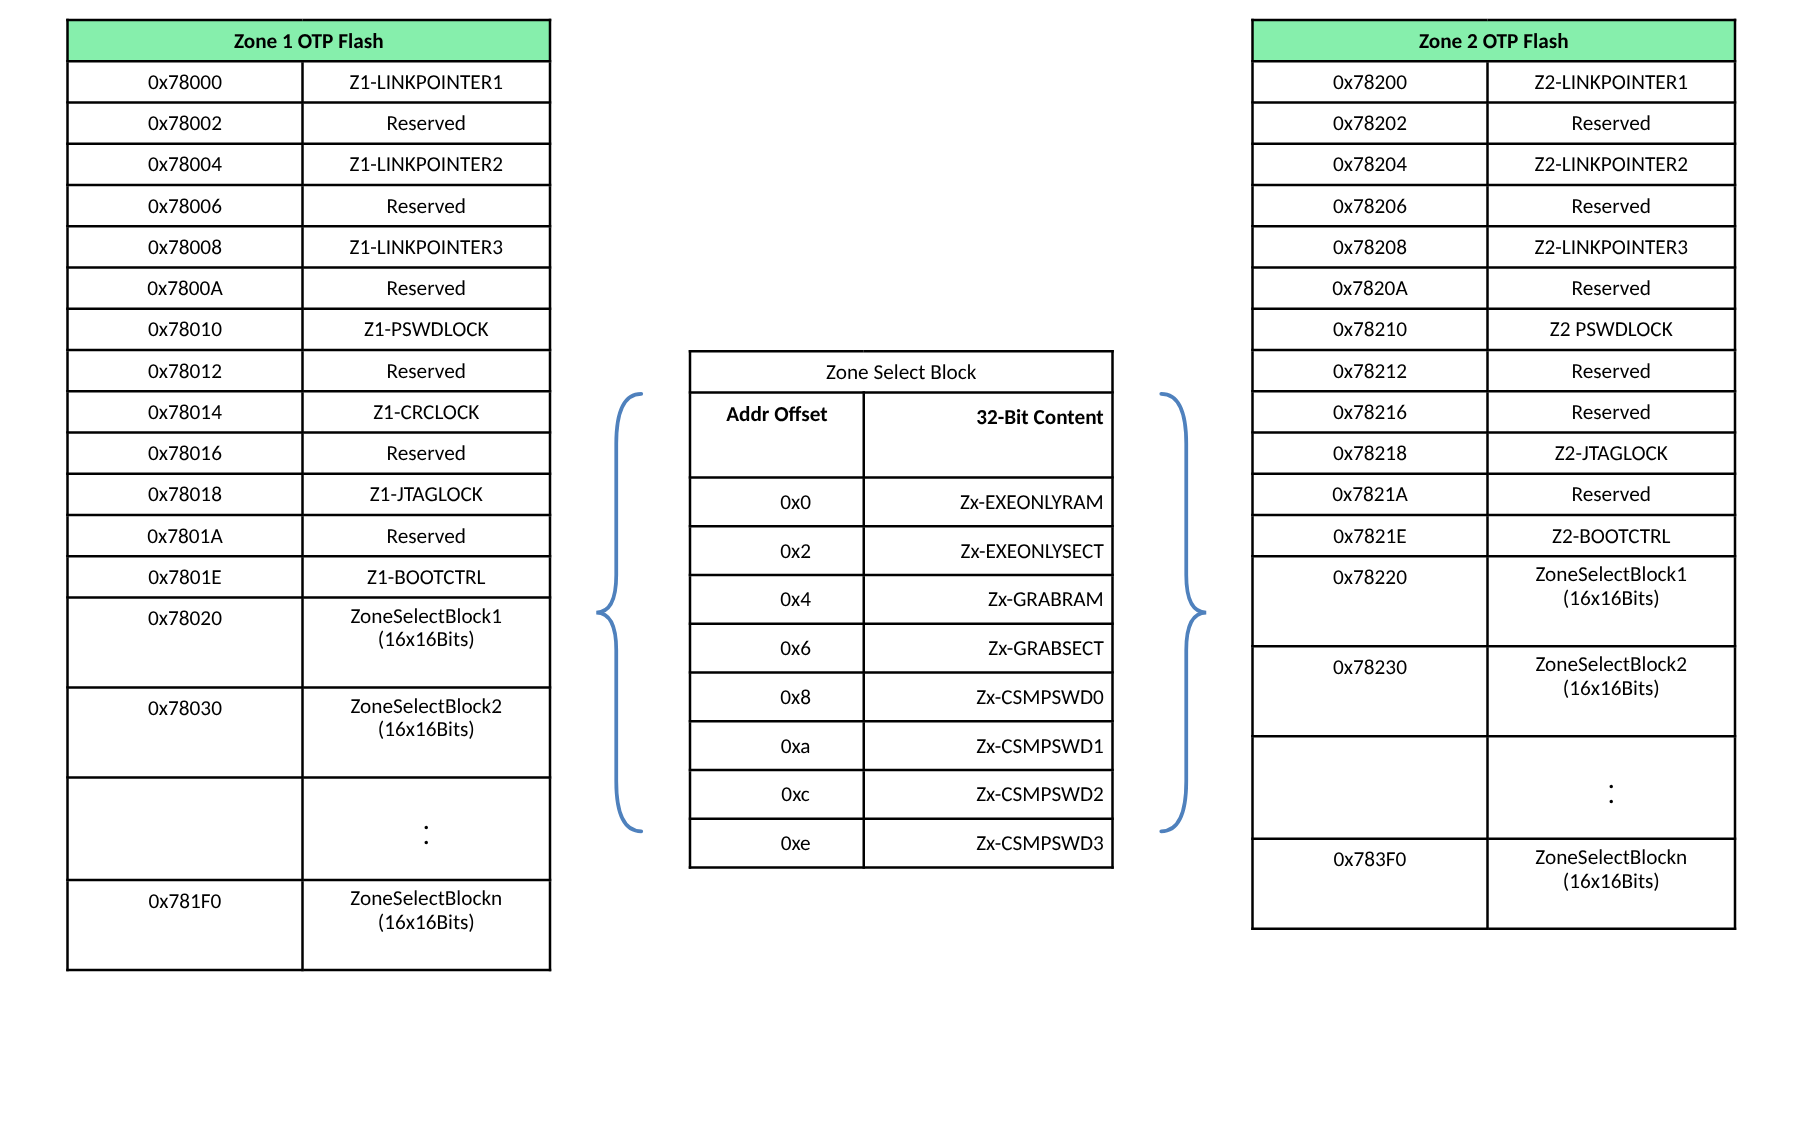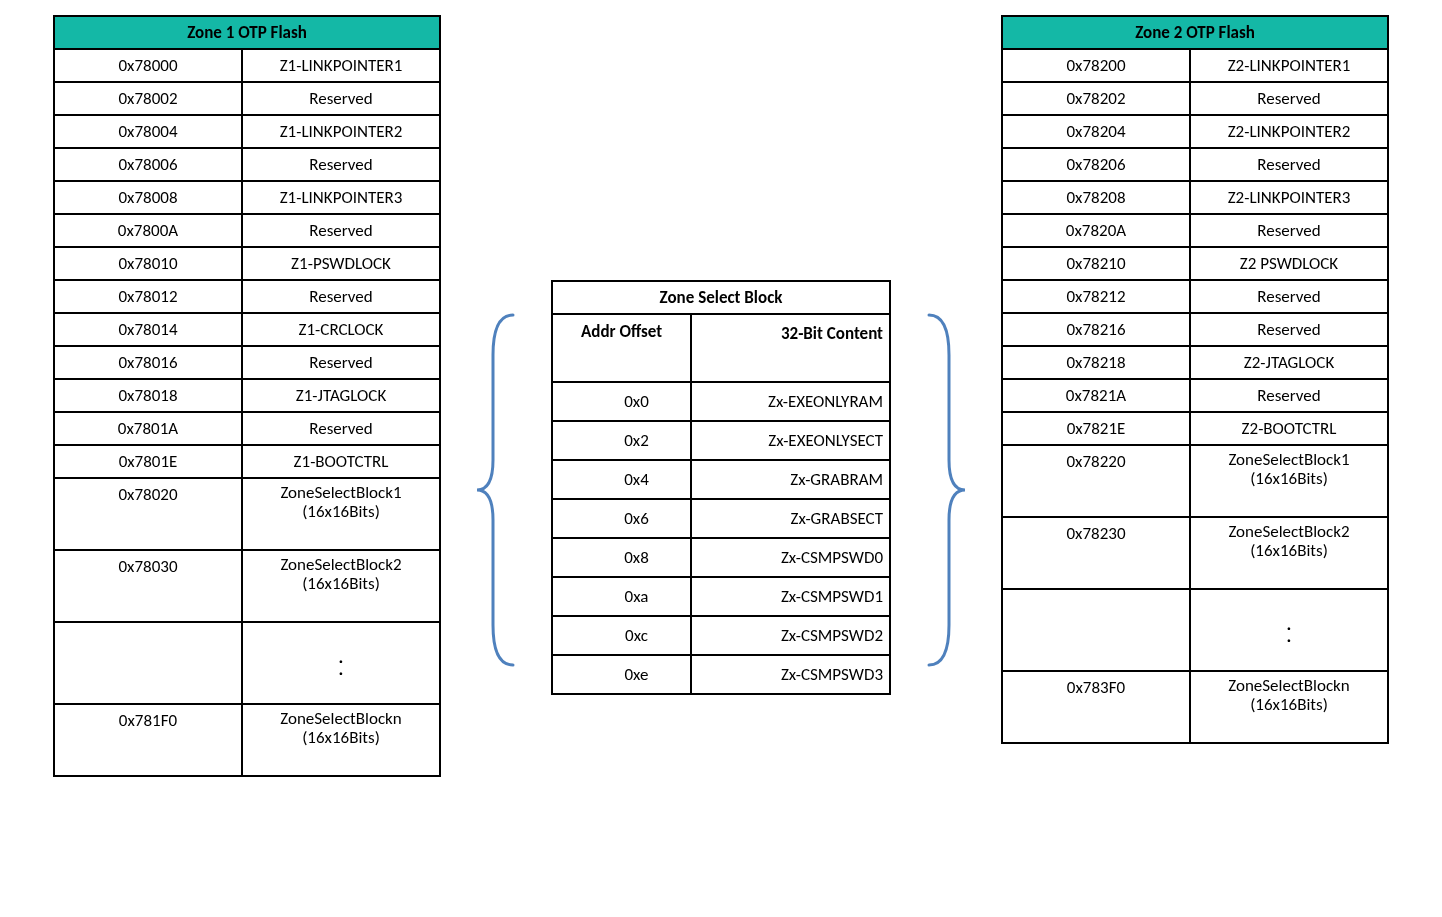--- a/index.html
+++ b/index.html
@@ -1,26 +1,26 @@
 <!DOCTYPE html>
 <html><head>
   <meta charset="utf-8">
   <style>
     body { font-family: Calibri, Arial, sans-serif; background: white; margin: 0; padding: 15px; font-size: 17px; }
     .layout { display: flex; gap: 30px; align-items: flex-start; justify-content: center; }
     .column { flex: 0 0 auto; }
     table { border-collapse: collapse; }
     th, td { border: 2px solid black; text-align: center; vertical-align: middle; }
-    .zone-table th { font-weight: bold; padding: 5px 8px; background: #14b8a6; }
+    .zone-table th { font-weight: bold; padding: 5px 8px; background: #86efac; }
     .zone-table td { padding: 5px 8px; }
     .zone-table .col-addr { width: 170px; }
     .zone-table .col-desc { width: 180px; }
     .zone-table .row-tall td { height: 60px; }
     .zone-table .row-dots td { height: 70px; }
-    .zsb-table th { font-weight: bold; padding: 5px 8px; }
+    .zsb-table th { font-weight: normal; padding: 5px 8px; }
     .zsb-table td { padding: 8px 6px; }
     .zsb-table .col-off { width: 95px; padding-left: 36px; }
     .zsb-table .col-content { width: 185px; text-align: right; }
     .zsb-table .subhead td { font-weight: bold; padding: 8px 6px; height:50px; vertical-align:top; }
     .brace-col { display: flex; align-items: center; justify-content: center; width: 50px; }
     .svg-brace { width: 50px; height: 370px; margin-top: 290px; }
     .center-col { margin-top: 265px; }
     .dots { line-height: 12px; font-weight: bold; font-size: 18px; letter-spacing: 0; }
     .two-line { line-height: 1.1; }
   </style>

